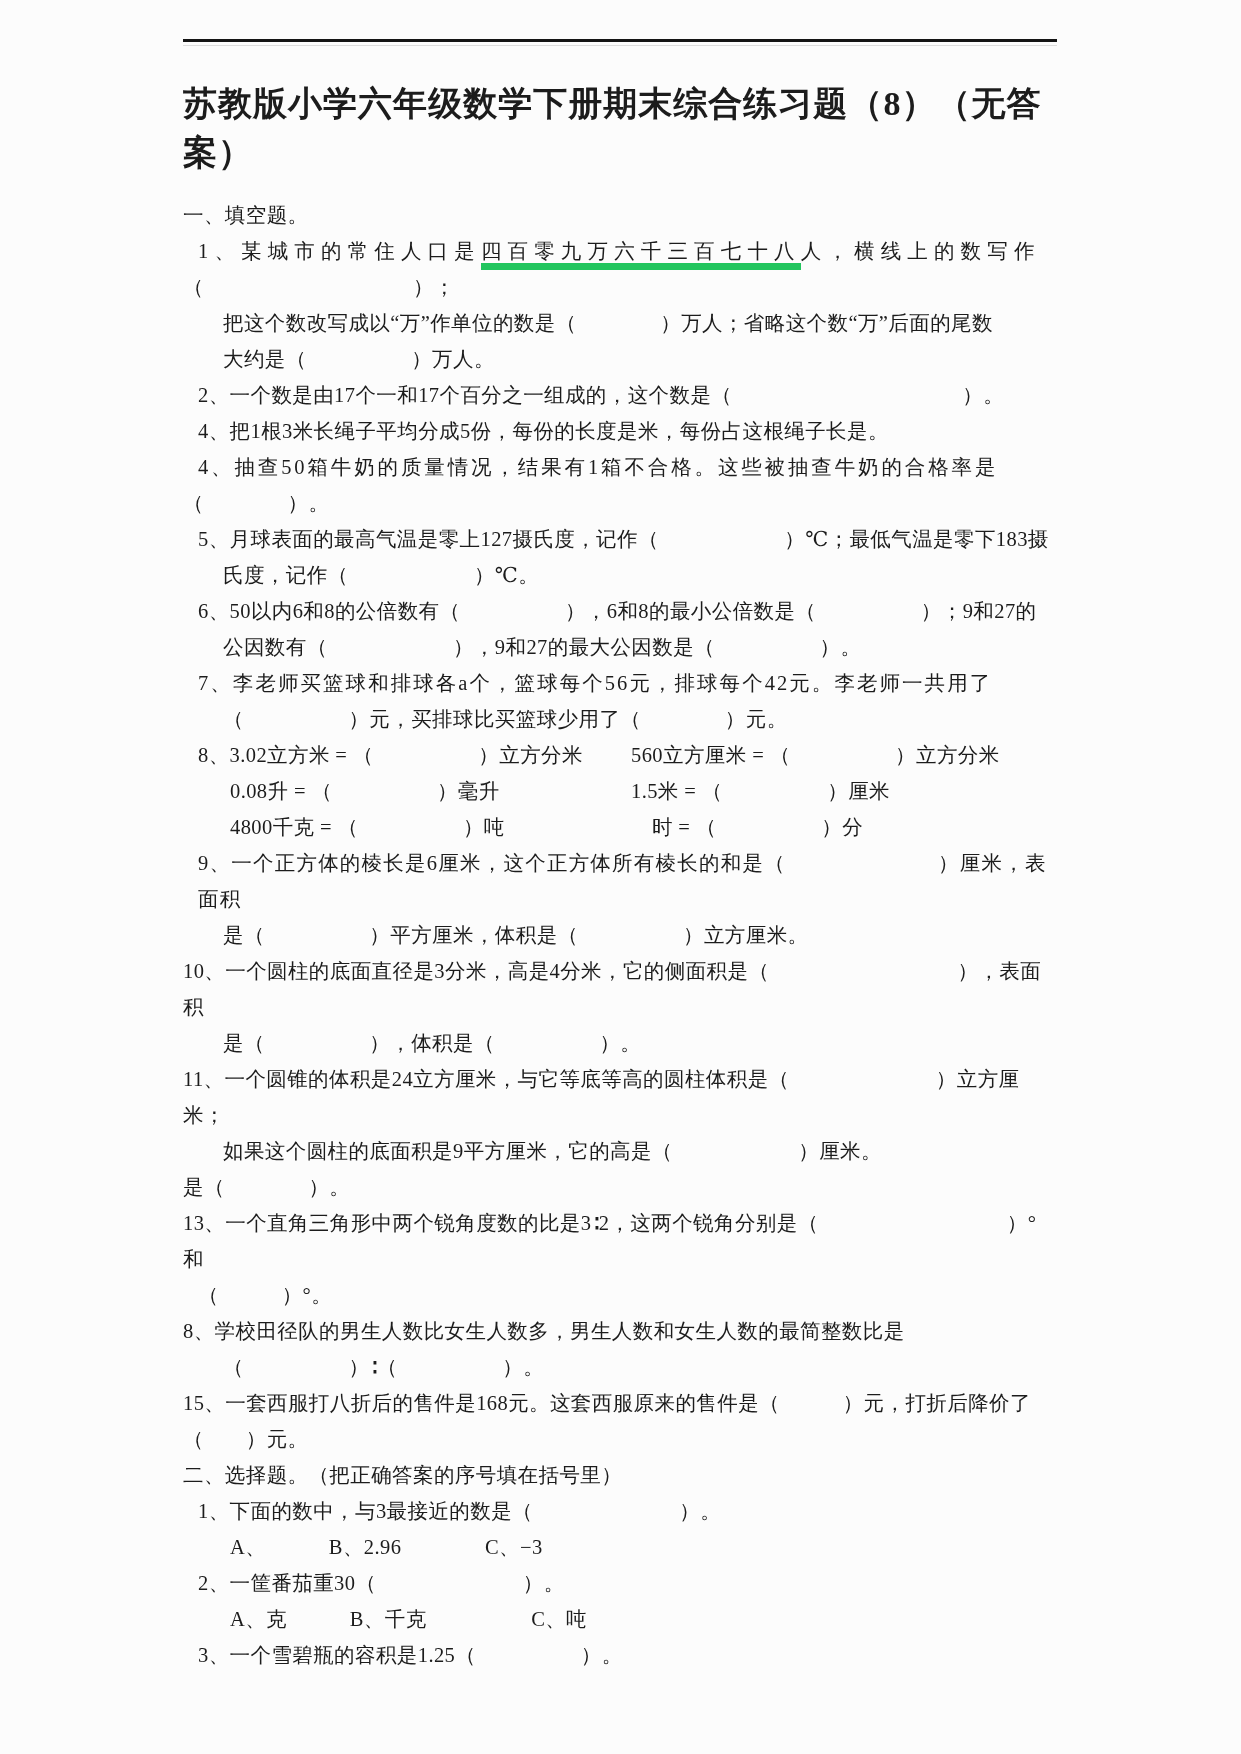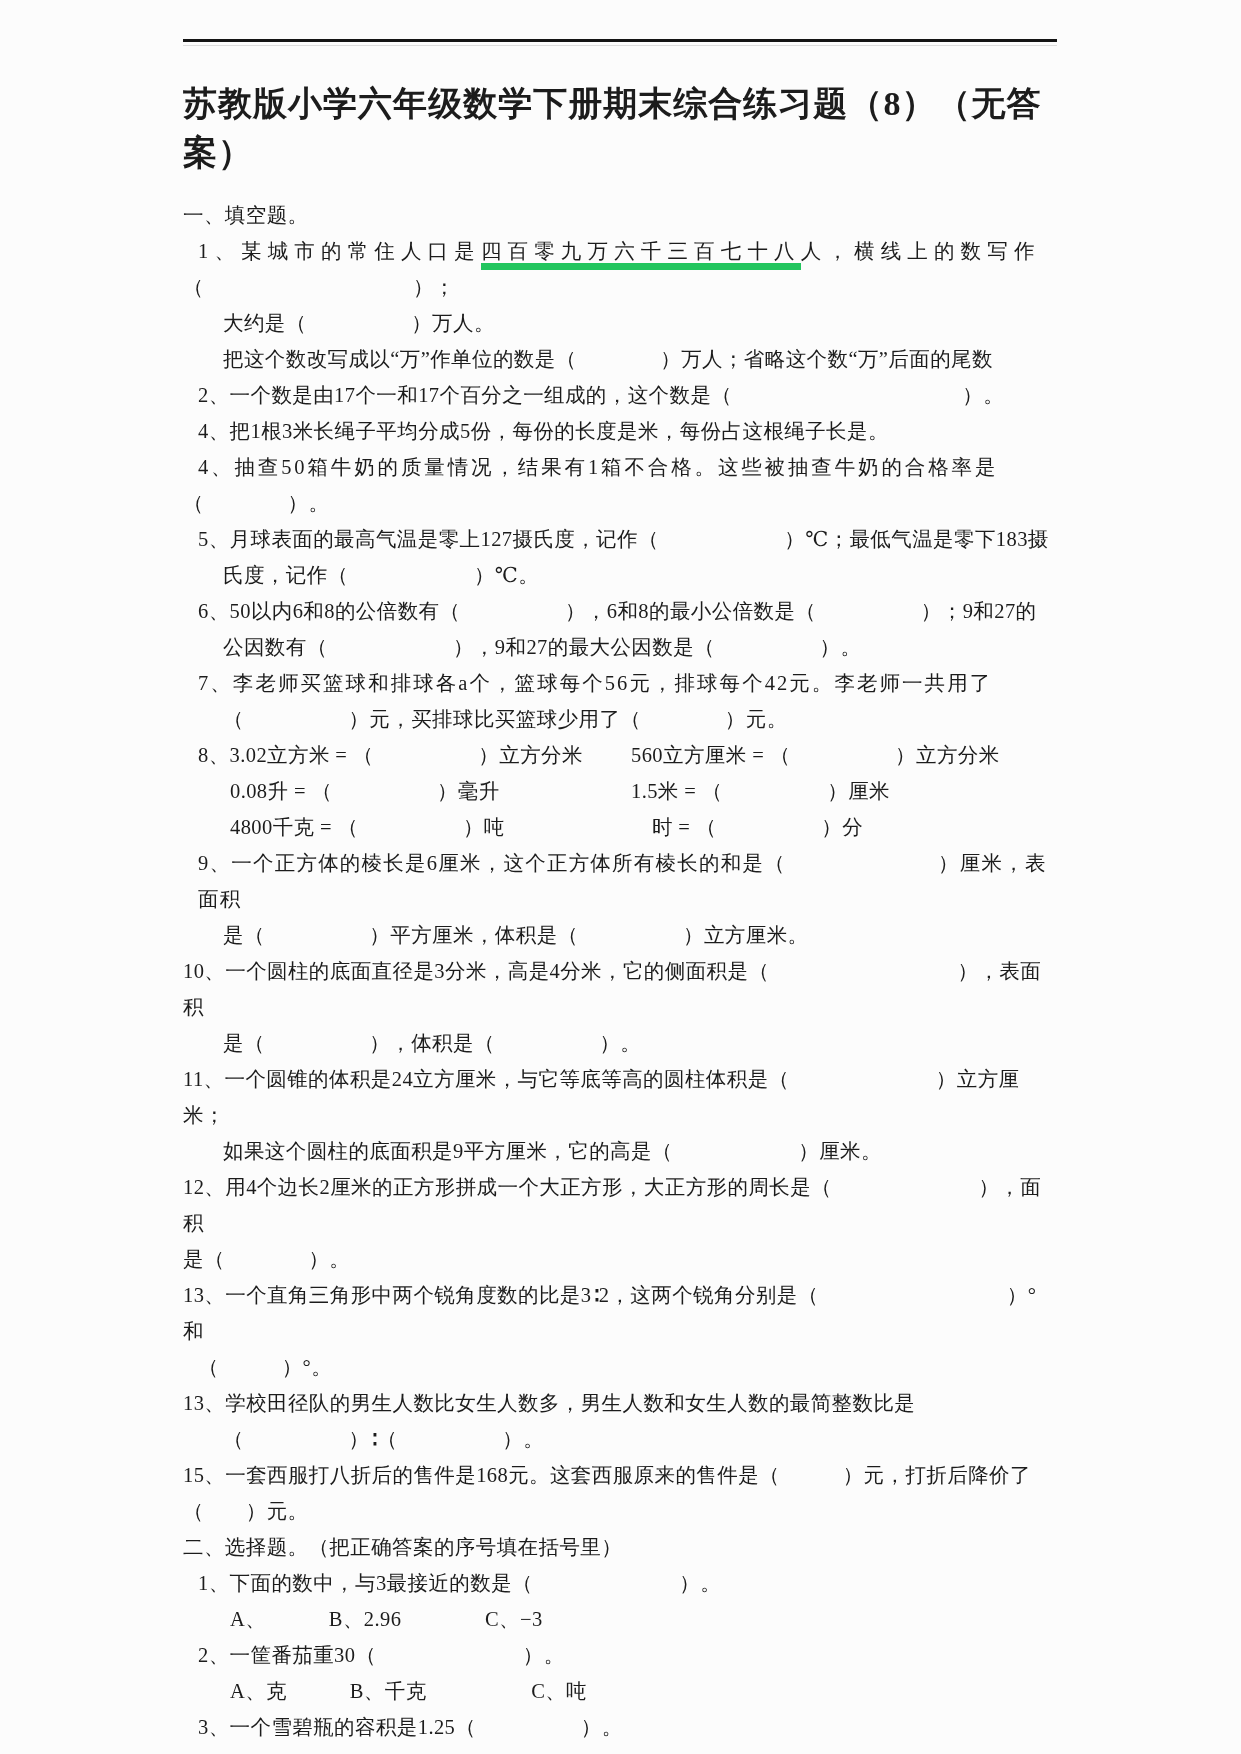--- a/index.html
+++ b/index.html
@@ -46,46 +46,45 @@
   <div class="top-rule"></div>
   <div class="top-rule-sub"></div>
   <h1 class="title">
     <div>苏教版小学六年级数学下册期末综合练习题（8）（无答</div>
     <div>案）</div>
   </h1>
   <div class="content">
       <div class="line ind0"><span>一、填空题。</span></div>
       <div class="line ind1" style="letter-spacing: 0.3em;"><span>1、某城市的常住人口是</span><span class="u">四百零九万六千三百七十八</span><span>人，横线上的数写作</span></div>
       <div class="line ind0"><span>（　　　　　　　　　　）；</span></div>
+      <div class="line ind2"><span>把这个数改写成以“万”作单位的数是（　　　　）万人；省略这个数“万”后面的尾数</span></div>
       <div class="line ind2"><span>大约是（　　　　　）万人。</span></div>
-      <div class="line ind2"><span>把这个数改写成以“万”作单位的数是（　　　　）万人；省略这个数“万”后面的尾数</span></div>
       <div class="line ind1"><span>2、一个数是由17个一和17个百分之一组成的，这个数是（　　　　　　　　　　　）。</span></div>
       <div class="line ind1"><span>4、把1根3米长绳子平均分成5份，每份的长度是米，每份占这根绳子长是。</span></div>
       <div class="line ind1" style="letter-spacing: 0.14em;"><span>4、抽查50箱牛奶的质量情况，结果有1箱不合格。这些被抽查牛奶的合格率是</span></div>
       <div class="line ind0"><span>（　　　　）。</span></div>
       <div class="line ind1"><span>5、月球表面的最高气温是零上127摄氏度，记作（　　　　　　）℃；最低气温是零下183摄</span></div>
       <div class="line ind2"><span>氏度，记作（　　　　　　）℃。</span></div>
       <div class="line ind1"><span>6、50以内6和8的公倍数有（　　　　　），6和8的最小公倍数是（　　　　　）；9和27的</span></div>
       <div class="line ind2"><span>公因数有（　　　　　　），9和27的最大公因数是（　　　　　）。</span></div>
       <div class="line ind1" style="letter-spacing: 0.1em;"><span>7、李老师买篮球和排球各a个，篮球每个56元，排球每个42元。李老师一共用了</span></div>
       <div class="line ind2"><span>（　　　　　）元，买排球比买篮球少用了（　　　　）元。</span></div>
       <div class="line ind0 cols"><div class="col col0 ind1"><span>8、3.02立方米 = （　　　　　）立方分米</span></div><div class="col col1 ind0"><span>560立方厘米 = （　　　　　）立方分米</span></div></div>
       <div class="line ind0 cols"><div class="col col0 ind3"><span>0.08升 = （　　　　　）毫升</span></div><div class="col col1 ind0"><span>1.5米 = （　　　　　）厘米</span></div></div>
       <div class="line ind0 cols"><div class="col col0 ind3"><span>4800千克 = （　　　　　）吨</span></div><div class="col col1 ind0"><span>　时 = （　　　　　）分</span></div></div>
       <div class="line ind1" style="letter-spacing: 0.06em;"><span>9、一个正方体的棱长是6厘米，这个正方体所有棱长的和是（　　　　　　　）厘米，表面积</span></div>
       <div class="line ind2"><span>是（　　　　　）平方厘米，体积是（　　　　　）立方厘米。</span></div>
       <div class="line ind0"><span>10、一个圆柱的底面直径是3分米，高是4分米，它的侧面积是（　　　　　　　　　），表面积</span></div>
       <div class="line ind2"><span>是（　　　　　），体积是（　　　　　）。</span></div>
       <div class="line ind0"><span>11、一个圆锥的体积是24立方厘米，与它等底等高的圆柱体积是（　　　　　　　）立方厘米；</span></div>
       <div class="line ind2"><span>如果这个圆柱的底面积是9平方厘米，它的高是（　　　　　　）厘米。</span></div>
-      <div class="line ind0"><span>12、用4个边长2厘米的正方形拼成一个大正方形，大正方形的周长是（　　　　　　　），面积</span></div>
       <div class="line ind0"><span>是（　　　　）。</span></div>
       <div class="line ind0"><span>13、一个直角三角形中两个锐角度数的比是3∶2，这两个锐角分别是（　　　　　　　　　）°和</span></div>
       <div class="line ind1"><span>（　　　）°。</span></div>
-      <div class="line ind0"><span>13、学校田径队的男生人数比女生人数多，男生人数和女生人数的最简整数比是</span></div>
+      <div class="line ind0"><span>8、学校田径队的男生人数比女生人数多，男生人数和女生人数的最简整数比是</span></div>
       <div class="line ind2"><span>（　　　　　）∶（　　　　　）。</span></div>
       <div class="line ind0"><span>15、一套西服打八折后的售件是168元。这套西服原来的售件是（　　　）元，打折后降价了</span></div>
       <div class="line ind0"><span>（　　）元。</span></div>
       <div class="line ind0"><span>二、选择题。（把正确答案的序号填在括号里）</span></div>
       <div class="line ind1"><span>1、下面的数中，与3最接近的数是（　　　　　　　）。</span></div>
       <div class="line ind3"><span>A、　　　B、2.96　　　　C、−3</span></div>
       <div class="line ind1"><span>2、一筐番茄重30（　　　　　　　）。</span></div>
       <div class="line ind3"><span>A、克　　　B、千克　　　　　C、吨</span></div>
       <div class="line ind1"><span>3、一个雪碧瓶的容积是1.25（　　　　　）。</span></div>
     </div>

